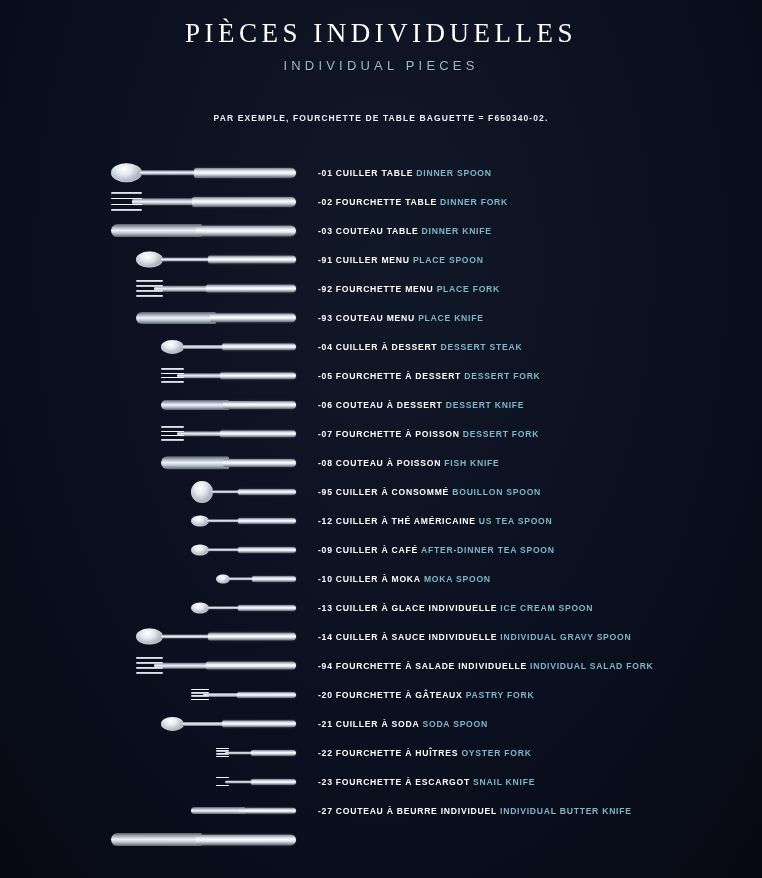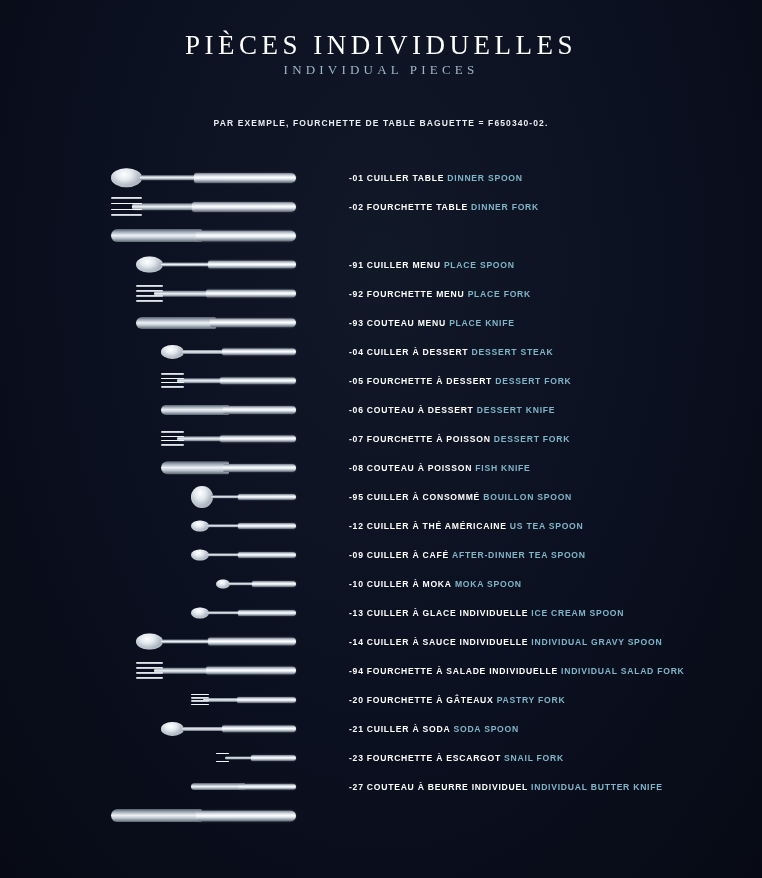--- a/index.html
+++ b/index.html
@@ -17,55 +17,54 @@
   }
   .page {
     width: 762px;
     height: 878px;
     background: radial-gradient(ellipse at 50% 30%, #111827 0%, #0b1020 55%, #070a14 100%);
     position: relative;
     box-sizing: border-box;
   }
   .header {
     text-align: center;
-    padding-top: 30px;
+    padding-top: 18px;
   }
   .title-fr {
     font-size: 27px;
     letter-spacing: 4.5px;
     font-weight: normal;
     color: #ffffff;
     margin: 0;
     font-family: "Liberation Serif", serif;
   }
   .title-en {
     font-size: 13px;
     letter-spacing: 4.2px;
     color: #9fb6c6;
-    margin-top: 1px;
-    font-family: Liberation Serif, serif;
+    margin-top: 9px;
+    font-family: Liberation Sans, sans-serif;
   }
   .example {
     text-align: center;
     font-size: 8.5px;
     letter-spacing: 1.1px;
     color: #e9eef3;
     margin-top: 40px;
     font-weight: bold;
   }
   .list {
     margin-top: 35px;
     position: relative;
   }
   .row {
     height: 29px;
     position: relative;
     display: flex;
     align-items: center;
-    gap: 31px;
   }
   .img-cell {
     width: 316px;
     height: 29px;
     position: relative;
     flex: 0 0 316px;
   }
   .label-cell {
     flex: 1 1 auto;
     font-size: 8.6px;
@@ -164,20 +163,21 @@
           <div class="tine" style="left:111px;top:22.4875px;width:31.080000000000002px;height:1.6px;"></div>
           <div class="handle" style="left:192.39999999999998px;width:103.60000000000001px;height:10.175px;"></div>
         </div>
         <div class="label-cell"><span class="code">-02</span> <span class="fr">FOURCHETTE TABLE</span> <span class="en">DINNER FORK</span></div>
       </div>
       <div class="row">
         <div class="img-cell">
           <div class="blade" style="left:111px;width:91.10000000000001px;height:13.875px;"></div>
           <div class="handle" style="left:196.10000000000002px;width:99.89999999999999px;height:11.1px;"></div>
         </div>
+        <div class="label-cell"><span class="code">-03</span> <span class="fr">COUTEAU TABLE</span> <span class="en">DINNER KNIFE</span></div>
       </div>
       <div class="row">
         <div class="img-cell">
           <div class="bowl" style="left:136px;width:27.200000000000003px;height:16.8px;"></div>
           <div class="neck" style="left:161.2px;width:48.80000000000001px;height:4.840000000000001px;"></div>
           <div class="handle" style="left:208px;width:88px;height:8.8px;"></div>
         </div>
         <div class="label-cell"><span class="code">-91</span> <span class="fr">CUILLER MENU</span> <span class="en">PLACE SPOON</span></div>
       </div>
       <div class="row">
@@ -317,24 +317,35 @@
           <div class="bowl" style="left:161px;width:22.950000000000003px;height:14.174999999999999px;"></div>
           <div class="neck" style="left:181.95px;width:41.8px;height:4.08375px;"></div>
           <div class="handle" style="left:221.75px;width:74.25px;height:7.425px;"></div>
         </div>
         <div class="label-cell"><span class="code">-21</span> <span class="fr">CUILLER À SODA</span> <span class="en">SODA SPOON</span></div>
       </div>
       <div class="row">
         <div class="img-cell">
           <div class="fork-base" style="left:225.24px;width:32.48px;height:3.2px;"></div>
           <div class="tine" style="left:216px;top:9.7px;width:13.440000000000001px;height:1.6px;"></div>
+          <div class="tine" style="left:216px;top:12.366666666666665px;width:13.440000000000001px;height:1.6px;"></div>
+          <div class="tine" style="left:216px;top:15.033333333333331px;width:13.440000000000001px;height:1.6px;"></div>
           <div class="tine" style="left:216px;top:17.7px;width:13.440000000000001px;height:1.6px;"></div>
           <div class="handle" style="left:251.20000000000002px;width:44.800000000000004px;height:6px;"></div>
         </div>
-        <div class="label-cell"><span class="code">-23</span> <span class="fr">FOURCHETTE À ESCARGOT</span> <span class="en">SNAIL FORK</span></div>
+        <div class="label-cell"><span class="code">-22</span> <span class="fr">FOURCHETTE À HUÎTRES</span> <span class="en">OYSTER FORK</span></div>
+      </div>
+      <div class="row">
+        <div class="img-cell">
+          <div class="fork-base" style="left:225.24px;width:32.48px;height:3.2px;"></div>
+          <div class="tine" style="left:216px;top:9.7px;width:13.440000000000001px;height:1.6px;"></div>
+          <div class="tine" style="left:216px;top:17.7px;width:13.440000000000001px;height:1.6px;"></div>
+          <div class="handle" style="left:251.20000000000002px;width:44.800000000000004px;height:6px;"></div>
+        </div>
+        <div class="label-cell"><span class="code">-23</span> <span class="fr">FOURCHETTE À ESCARGOT</span> <span class="en">SNAIL KNIFE</span></div>
       </div>
       <div class="row">
         <div class="img-cell">
           <div class="blade" style="left:191px;width:54.300000000000004px;height:7.875px;"></div>
           <div class="handle" style="left:239.3px;width:56.699999999999996px;height:6.3px;"></div>
         </div>
         <div class="label-cell"><span class="code">-27</span> <span class="fr">COUTEAU À BEURRE INDIVIDUEL</span> <span class="en">INDIVIDUAL BUTTER KNIFE</span></div>
       </div>
       <div class="row">
         <div class="img-cell">

